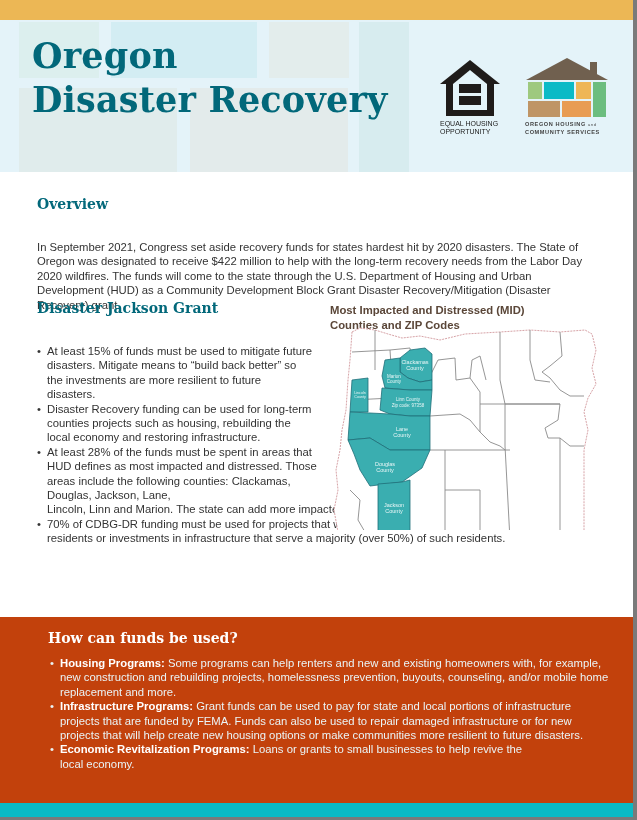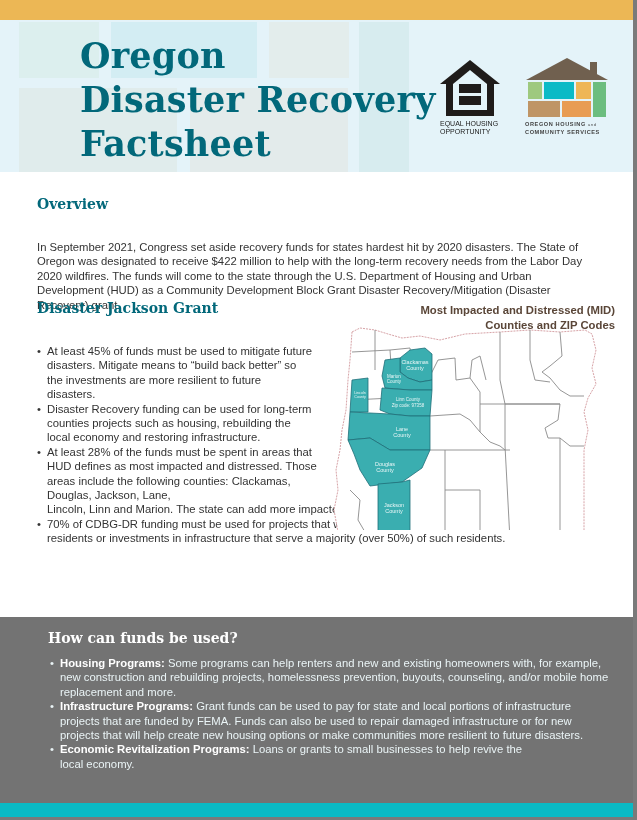--- a/index.html
+++ b/index.html
@@ -4,40 +4,40 @@
 <style>
   * { box-sizing: border-box; margin: 0; padding: 0; }
   html, body { width: 637px; height: 820px; overflow: hidden; background: #ffffff; }
   body { font-family: "Liberation Sans", "DejaVu Sans", sans-serif; color: #333; position: relative; }
   .page { position: absolute; left: 0; top: 0; width: 633px; height: 820px; background: #fff; overflow: hidden; }
   .right-edge { position: absolute; right: 0; top: 0; width: 4px; height: 820px; background: #7a7a7a; }
   .topbar { position: absolute; left: 0; top: 0; width: 633px; height: 20px; background: #ecb755; }
   .header { position: absolute; left: 0; top: 20px; width: 633px; height: 152px; background: #e4f3f9; overflow: hidden; }
   .hblock { position: absolute; }
   .title { position: absolute; left: 32px; top: 14px; font-family: "DejaVu Serif", "Liberation Serif", serif; font-weight: bold; color: #02687a; font-size: 35px; line-height: 44px; letter-spacing: 0.2px; }
-  .title div { white-space: nowrap; margin-left: 48px; }
+  .title div { white-space: nowrap; }
   .logo-eho { position: absolute; left: 440px; top: 58px; width: 60px; }
   .logo-ohcs { position: absolute; left: 520px; top: 58px; width: 90px; }
   .eho-caption { position: absolute; left: 440px; top: 117px; width: 70px; font-size: 7px; line-height: 8px; color: #222; }
   .ohcs-caption { position: absolute; left: 525px; top: 118px; width: 90px; font-size: 5.6px; line-height: 7.5px; color: #444; font-weight: bold; letter-spacing: 0.6px; }
   .h2 { font-family: "DejaVu Serif", "Liberation Serif", serif; font-weight: bold; color: #02687a; font-size: 14px; }
   .body-text { font-size: 11.3px; line-height: 14.4px; color: #333; margin-top: 28px; }
   .overview { position: absolute; left: 37px; top: 196px; width: 570px; }
   .overview .h2 { margin-bottom: 4px; }
   .grant { position: absolute; left: 37px; top: 300px; width: 570px; }
   .grant-intro { width: 265px; }
   ul.bullets { list-style: none; }
   ul.bullets li { position: relative; padding-left: 10px; }
   ul.bullets li .dot { position: absolute; left: 0; top: 0; }
   .b-narrow { width: 275px; }
   .b-wide { width: 560px; }
   .map-wrap { position: absolute; left: 330px; top: 300px; width: 290px; height: 230px; }
-  .map-title { position: absolute; left: 0; top: 3px; width: 285px; text-align: right; font-size: 11.3px; line-height: 15px; font-weight: bold; color: #5a4638; }
+  .map-title { position: absolute; left: 0; top: 3px; width: 285px; text-align: left; font-size: 11.3px; line-height: 15px; font-weight: bold; color: #5a4638; }
   .map-svg { position: absolute; left: 0; top: 20px; }
-  .teal-section { position: absolute; left: 0; top: 617px; width: 633px; height: 186px; background: #737373; }
+  .teal-section { position: absolute; left: 0; top: 617px; width: 633px; height: 186px; background: #c2410c; }
   .teal-section .h2 { color: #ffffff; font-size: 14px; position: absolute; left: 48px; top: 13px; }
   .teal-list { position: absolute; left: 50px; top: 39px; width: 560px; color: #eaf4f6; font-size: 11.3px; line-height: 14.4px; }
   .teal-list b { color: #ffffff; }
   .bottombar { position: absolute; left: 0; top: 803px; width: 633px; height: 14px; background: #0abac5; }
   .bottom-line { position: absolute; left: 0; top: 817px; width: 633px; height: 3px; background: #7a7a7a; }
 </style>
 </head>
 <body>
 
 <div class="page">
@@ -49,21 +49,20 @@
     <div class="hblock" style="left:19px;top:2px;width:80px;height:56px;background:#dcefee;"></div>
     <div class="hblock" style="left:111px;top:2px;width:146px;height:56px;background:#d3edf3;"></div>
     <div class="hblock" style="left:269px;top:2px;width:80px;height:56px;background:#e3edec;"></div>
     <div class="hblock" style="left:359px;top:2px;width:50px;height:150px;background:#d7ecef;"></div>
     <div class="hblock" style="left:19px;top:68px;width:158px;height:84px;background:#e0ecec;"></div>
     <div class="hblock" style="left:190px;top:68px;width:158px;height:84px;background:#e3ebeb;"></div>
 
     <div class="title">
       <div>Oregon</div>
       <div>Disaster Recovery</div>
-      <div>Factsheet</div>
     </div>
 
     <svg class="logo-eho" width="60" height="58" viewBox="0 0 60 58" style="top:38px;">
       <polygon points="30,2 0,26 6,26 6,58 54,58 54,26 60,26" fill="#1f1b1a"></polygon>
       <polygon points="30,12 13,26 13,52 47,52 47,26" fill="#e4f3f9"></polygon>
       <rect x="19" y="26" width="22" height="9" fill="#1f1b1a"></rect>
       <rect x="19" y="38" width="22" height="9" fill="#1f1b1a"></rect>
     </svg>
     <div class="eho-caption" style="top:100px;">
       <div>EQUAL HOUSING</div>
@@ -87,21 +86,21 @@
   </div>
 
   <div class="overview">
     <div class="h2">Overview</div>
     <p class="body-text" style="width:560px;">In September 2021, Congress set aside recovery funds for states hardest hit by 2020 disasters. The State of Oregon was designated to receive $422 million to help with the long-term recovery needs from the Labor Day 2020 wildfires. The funds will come to the state through the U.S. Department of Housing and Urban Development (HUD) as a Community Development Block Grant Disaster Recovery/Mitigation (Disaster Recovery) grant.</p>
   </div>
 
   <div class="grant">
     <div class="h2" style="margin-bottom:3px;">Disaster Jackson Grant</div>
     <ul class="bullets body-text">
-      <li class="b-narrow"><span class="dot">•</span><span>At least 45% of funds must be used to mitigate future disasters. Mitigate means to “build back better” so the investments are more resilient to future disasters.</span></li>
+      <li class="b-narrow"><span class="dot">•</span><span>At least 15% of funds must be used to mitigate future disasters. Mitigate means to “build back better” so the investments are more resilient to future disasters.</span></li>
       <li class="b-narrow"><span class="dot">•</span><span>Disaster Recovery funding can be used for long-term counties projects such as housing, rebuilding the local economy and restoring infrastructure.</span></li>
       <li class="b-narrow" style="width:285px;"><span class="dot">•</span><span>At least 28% of the funds must be spent in areas that HUD defines as most impacted and distressed. Those areas include the following counties: Clackamas, Douglas, Jackson, Lane,</span></li>
       <li class="b-wide" style="width:530px;"><span>Lincoln, Linn and Marion. The state can add more impacted counties, such as Klamath, to programs.</span></li>
       <li class="b-wide"><span class="dot">•</span><span>70% of CDBG-DR funding must be used for projects that will directly benefit low-to-moderate income residents or investments in infrastructure that serve a majority (over 50%) of such residents.</span></li>
     </ul>
   </div>
 
   <div class="map-wrap">
     <div class="map-title">
       <div>Most Impacted and Distressed (MID)</div>

